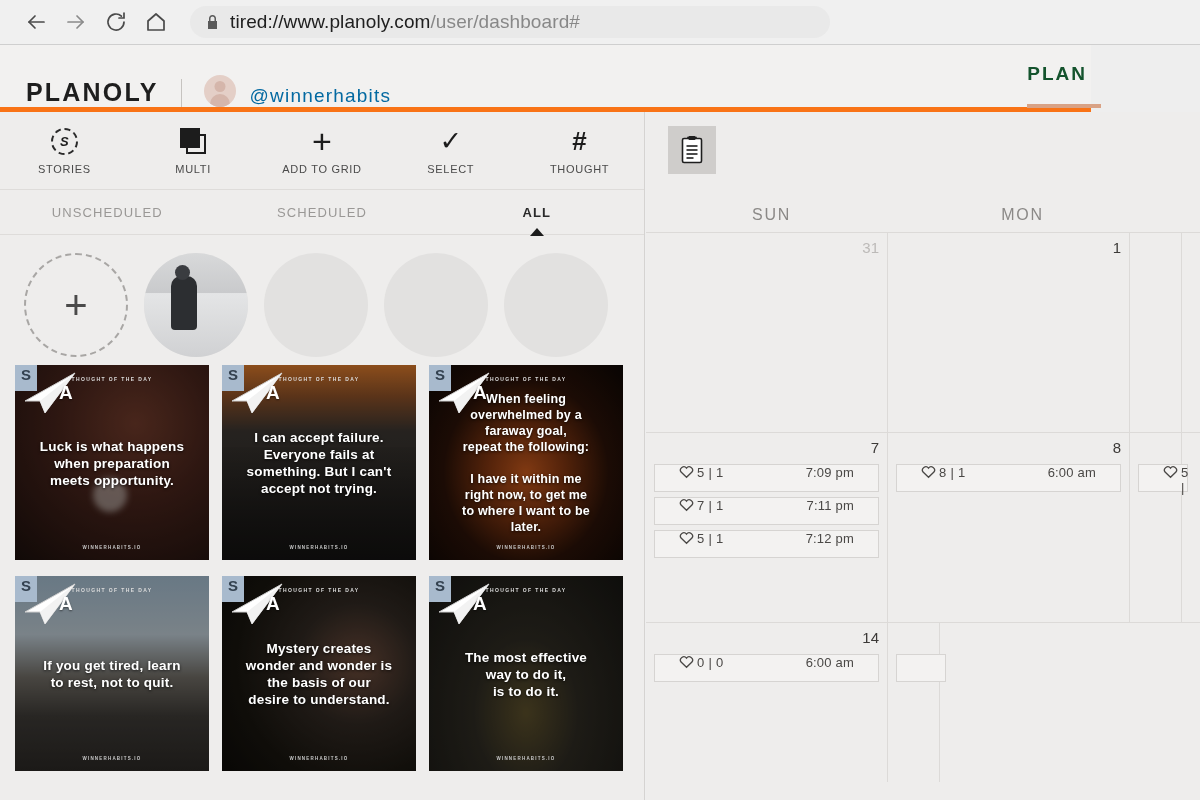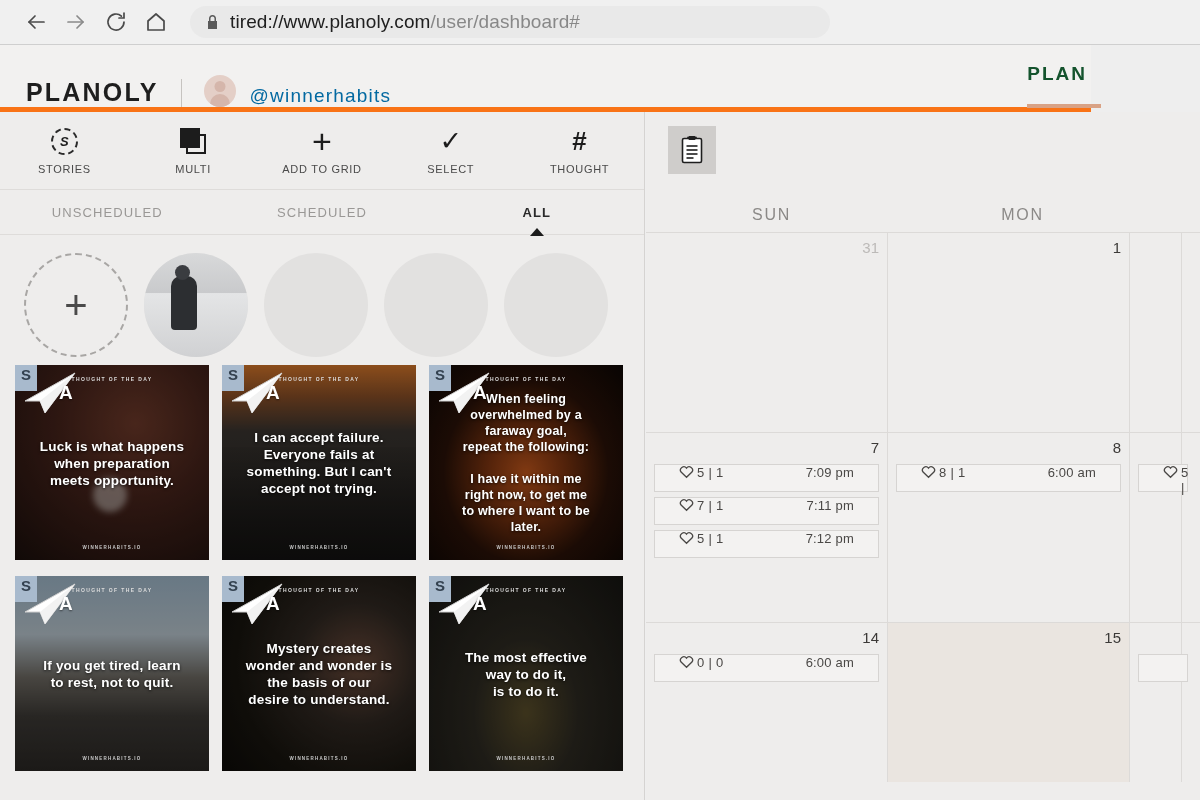--- a/index.html
+++ b/index.html
@@ -611,23 +611,20 @@
             <div class="event">
               <span class="heart">
                 <svg width="15" height="14" viewBox="0 0 16 15" fill="none" stroke="#4a4846" stroke-width="1.4">
                   <path d="M8 13.2 2.2 7.6A3.4 3.4 0 0 1 8 3.4a3.4 3.4 0 0 1 5.8 4.2L8 13.2z"></path>
                 </svg>
               </span>
               <span class="stats">0 | 0</span>
               <span class="time">6:00 am</span>
             </div>
           </div>
-          <div class="cal-cell today">
-            <div class="cal-date strong">15</div>
-          </div>
           <div class="cal-cell partial">
             <div class="cal-date strong"></div>
             <div class="event">
               <span class="stats"></span>
               <span class="time"></span>
             </div>
           </div>
         </div>
       </div>
   </div>

